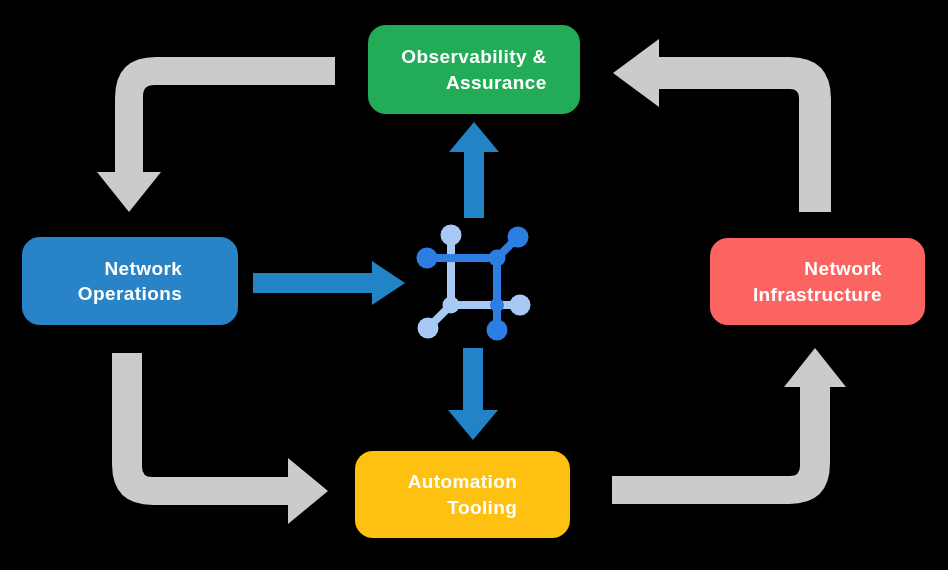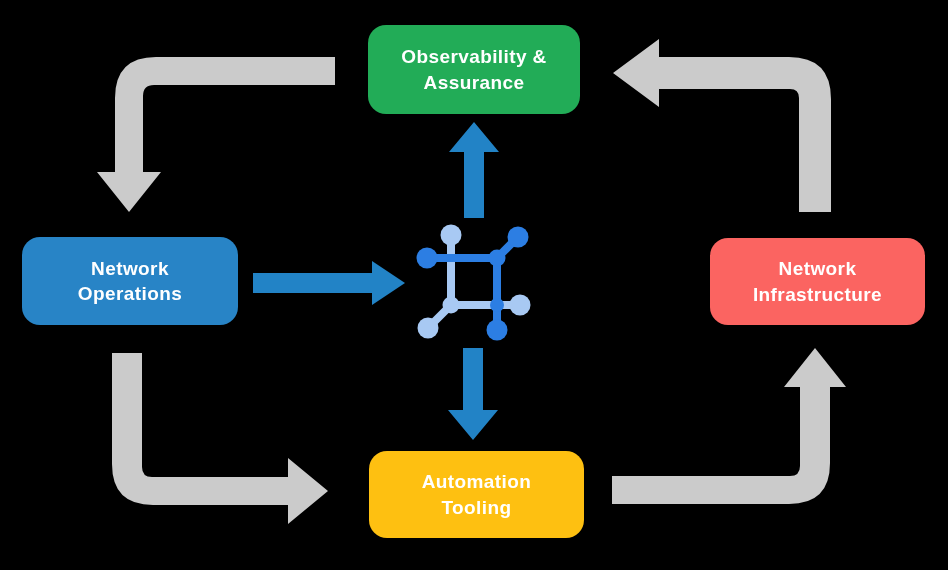--- a/index.html
+++ b/index.html
@@ -5,28 +5,28 @@
   html,body{margin:0;padding:0;background:#000;}
   .canvas{
     position:relative;width:948px;height:570px;overflow:hidden;
     background:var(--background,#000);
     font-family:"Liberation Sans",sans-serif;
   }
   .layer{position:absolute;left:0;top:0;width:948px;height:570px;display:block;}
   .node{
     position:absolute;border-radius:18px;
     display:flex;align-items:center;justify-content:center;
-    text-align:center;color:var(--box-text,#ffffff);
+    text-align:right;color:var(--box-text,#ffffff);
     font-size:19px;font-weight:600;letter-spacing:.4px;line-height:1.32;
     white-space:pre-line;
   }
   .node.green {left:368px;top:25px; width:212px;height:89px;background:var(--box-green,#22ac57);}
   .node.blue  {left:22px; top:237px;width:216px;height:88px;background:var(--box-blue,#2884c6);}
   .node.red   {left:710px;top:238px;width:215px;height:87px;background:var(--box-red,#fb6461);}
-  .node.yellow{left:369px;top:451px;width:215px;height:87px;background:var(--box-yellow,#fec011);}
+  .node.yellow{left:355px;top:451px;width:215px;height:87px;background:var(--box-yellow,#fec011);}
   .center-icon{position:absolute;left:416px;top:224px;width:118px;height:118px;}
   .gray-arrow{fill:var(--arrow-gray,#cbcbcb);}
   .blue-arrow{fill:var(--arrow-blue,#2283c6);}
   .icon-line-light{stroke:var(--icon-lightblue,#a8c9f3);stroke-width:8;stroke-linecap:round;fill:none;}
   .icon-line-bright{stroke:var(--icon-blue,#2c7ee3);stroke-width:8;stroke-linecap:round;fill:none;}
   .icon-dot-light{fill:var(--icon-lightblue,#a8c9f3);}
   .icon-dot-bright{fill:var(--icon-blue,#2c7ee3);}
 </style>
 </head>
 <body>

